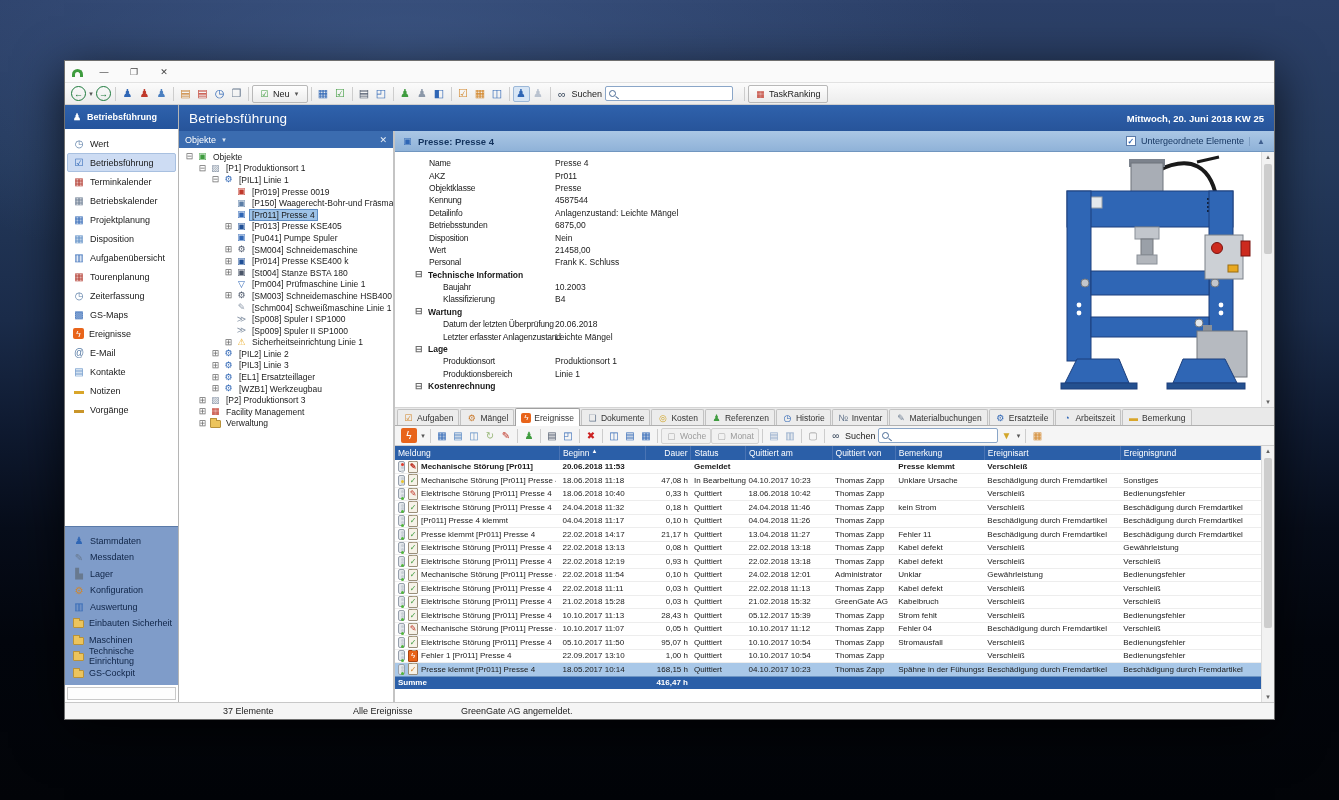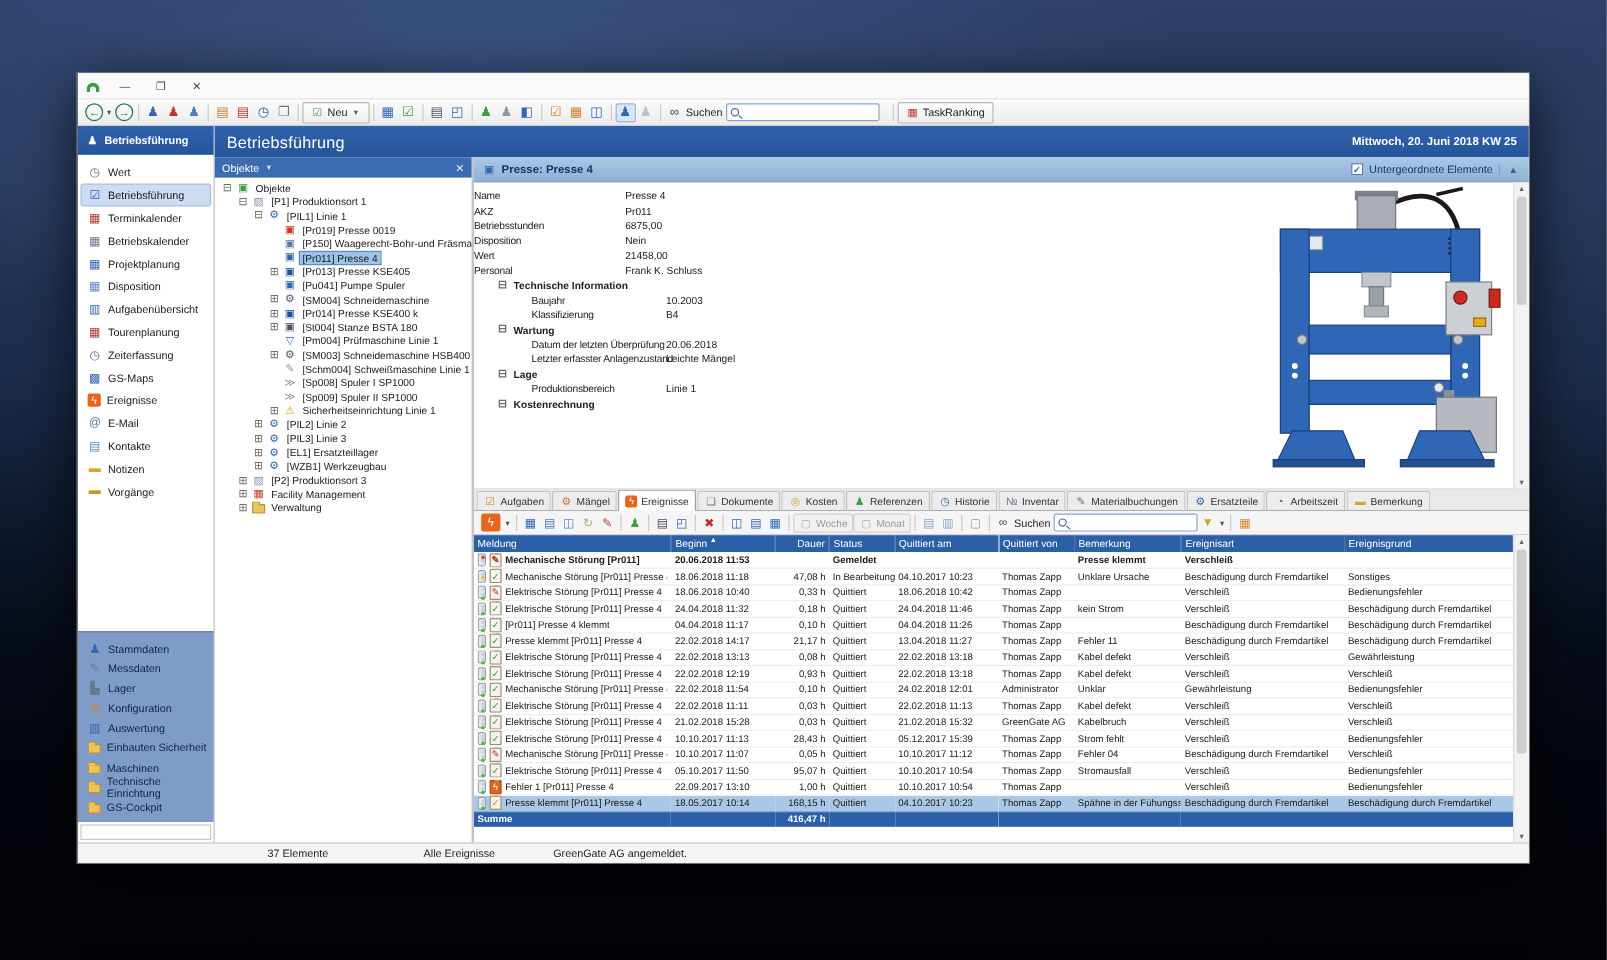--- a/index.html
+++ b/index.html
@@ -70,21 +70,21 @@
 .trow.sel .tlab{background:#9ec3e8;outline:1px solid #5a8bc4}
 
 .right-panel{flex:1;display:flex;flex-direction:column;min-width:0;background:#fff}
 .rp-header{height:21px;background:linear-gradient(#abc7e5,#8fb2d8);border-bottom:1px solid #7096bf;display:flex;align-items:center;padding:0 7px;gap:5px;flex:0 0 auto}
 .rp-title{font-size:9.5px;font-weight:bold;color:#13335e}
 .rp-right{margin-left:auto;display:flex;align-items:center;gap:5px;font-size:9px;color:#13335e}
 .checkbox{width:10px;height:10px;background:#fff;border:1px solid #5a7aa8;display:flex;align-items:center;justify-content:center;font-size:8px;color:#2f66b5;font-weight:bold}
 .collapse-btn{width:18px;text-align:center;color:#3f5f8f;border-left:1px solid #7fa0c5;font-size:8px;padding-left:5px}
 .detail{height:256px;position:relative;border-bottom:1px solid #d5d5d5;flex:0 0 auto}
 .props{position:absolute;left:0;top:5px;width:620px}
-.prow{height:12.4px;display:flex;align-items:center;font-size:8.5px;}
+.prow{height:12.4px;display:flex;align-items:center;font-size:8.5px;padding-left:34px}
 .prow.lvl2{padding-left:48px}
 .prow.cat{padding-left:20px;font-weight:bold;gap:4px}
 .plabel{flex:0 0 auto;width:126px;letter-spacing:-.2px;white-space:nowrap}
 .prow.lvl2 .plabel{width:112px}
 .pvalue{white-space:nowrap}
 .pexp{width:9px;height:9px;font-size:9px;line-height:9px;color:#6e6e6e}
 .machine{position:absolute;right:20px;top:3px}
 .vscroll{position:absolute;right:0;top:0;bottom:0;width:13px;background:#f2f2f2;border-left:1px solid #dcdcdc}
 .vscroll .a{position:absolute;left:0;width:100%;text-align:center;font-size:7px;color:#606060}
 .vscroll .a.up{top:1px}.vscroll .a.dn{bottom:1px}
@@ -454,20 +454,32 @@
             <div class="props" id="props">
                 <div class="prow">
                   <span class="plabel">Name</span>
                   <span class="pvalue">Presse 4</span>
                 </div>
                 <div class="prow">
                   <span class="plabel">AKZ</span>
                   <span class="pvalue">Pr011</span>
                 </div>
                 <div class="prow">
+                  <span class="plabel">Objektklasse</span>
+                  <span class="pvalue">Presse</span>
+                </div>
+                <div class="prow">
+                  <span class="plabel">Kennung</span>
+                  <span class="pvalue">4587544</span>
+                </div>
+                <div class="prow">
+                  <span class="plabel">Detailinfo</span>
+                  <span class="pvalue">Anlagenzustand: Leichte Mängel</span>
+                </div>
+                <div class="prow">
                   <span class="plabel">Betriebsstunden</span>
                   <span class="pvalue">6875,00</span>
                 </div>
                 <div class="prow">
                   <span class="plabel">Disposition</span>
                   <span class="pvalue">Nein</span>
                 </div>
                 <div class="prow">
                   <span class="plabel">Wert</span>
                   <span class="pvalue">21458,00</span>
@@ -496,20 +508,24 @@
                   <span class="plabel">Datum der letzten Überprüfung</span>
                   <span class="pvalue">20.06.2018</span>
                 </div>
                 <div class="prow lvl2">
                   <span class="plabel">Letzter erfasster Anlagenzustand</span>
                   <span class="pvalue">Leichte Mängel</span>
                 </div>
                 <div class="prow cat">
                   <span class="pexp">⊟</span>
                   <span>Lage</span>
+                </div>
+                <div class="prow lvl2">
+                  <span class="plabel">Produktionsort</span>
+                  <span class="pvalue">Produktionsort 1</span>
                 </div>
                 <div class="prow lvl2">
                   <span class="plabel">Produktionsbereich</span>
                   <span class="pvalue">Linie 1</span>
                 </div>
                 <div class="prow cat">
                   <span class="pexp">⊟</span>
                   <span>Kostenrechnung</span>
                 </div>
               </div>

